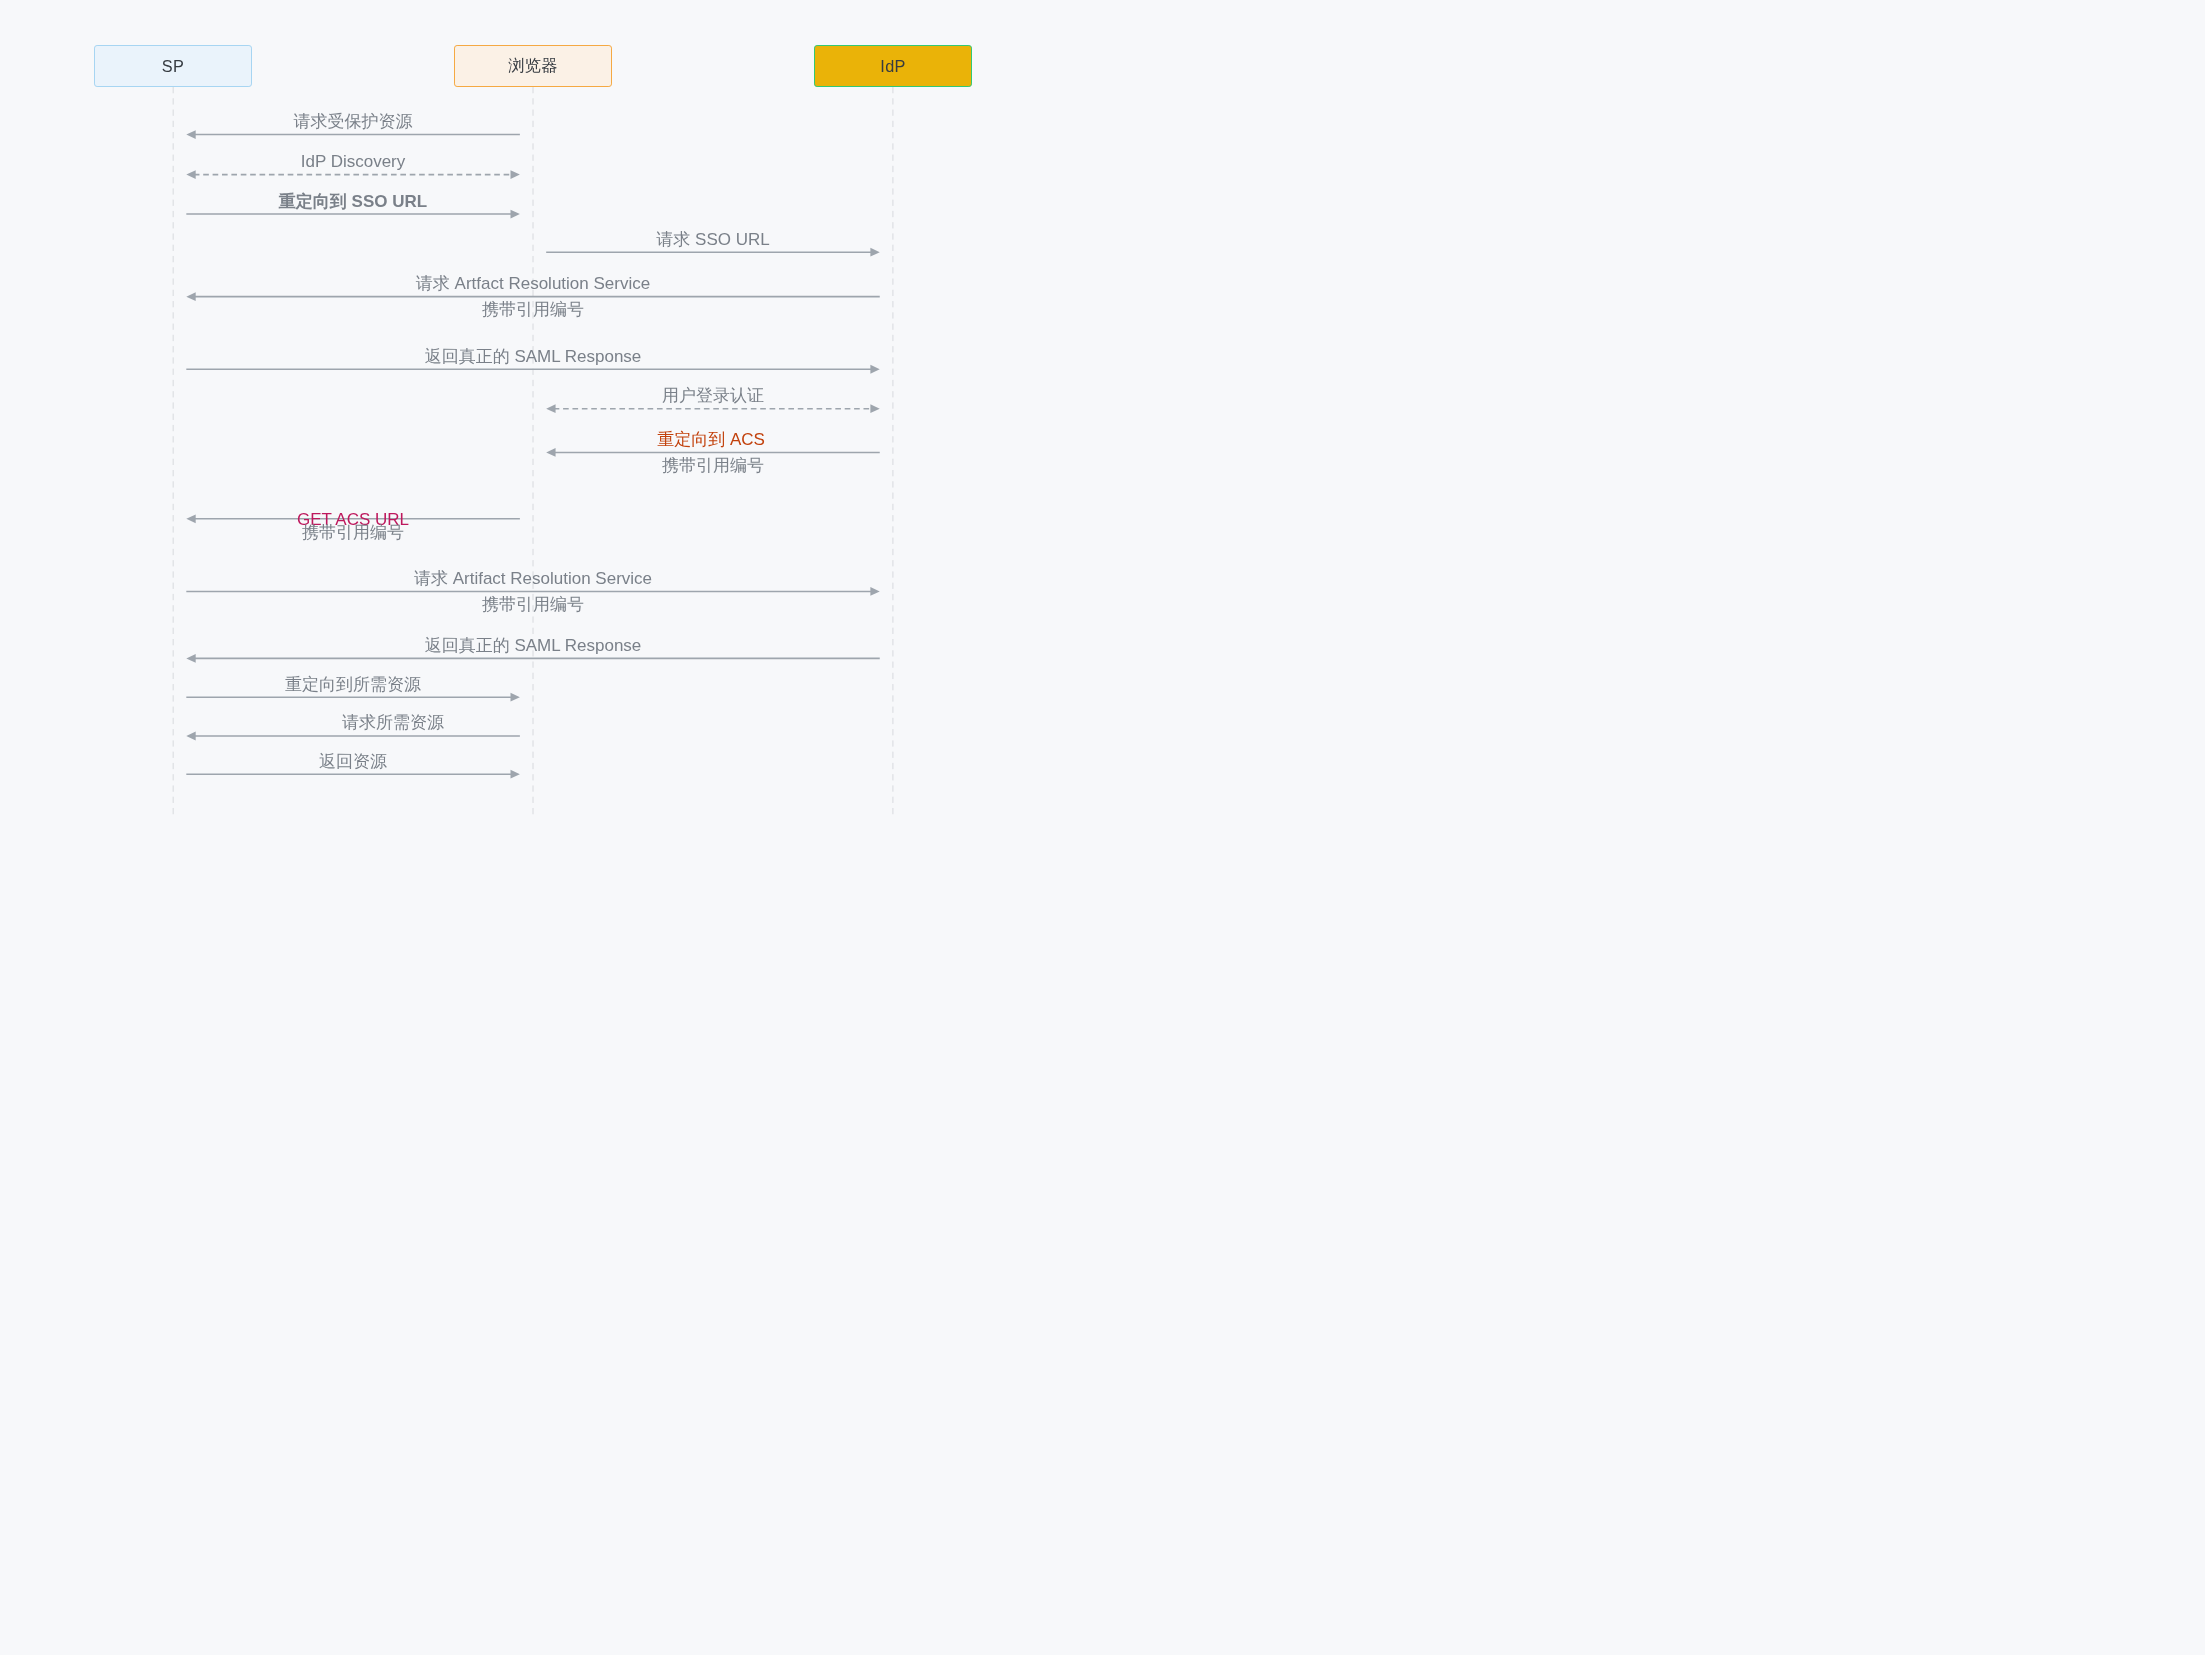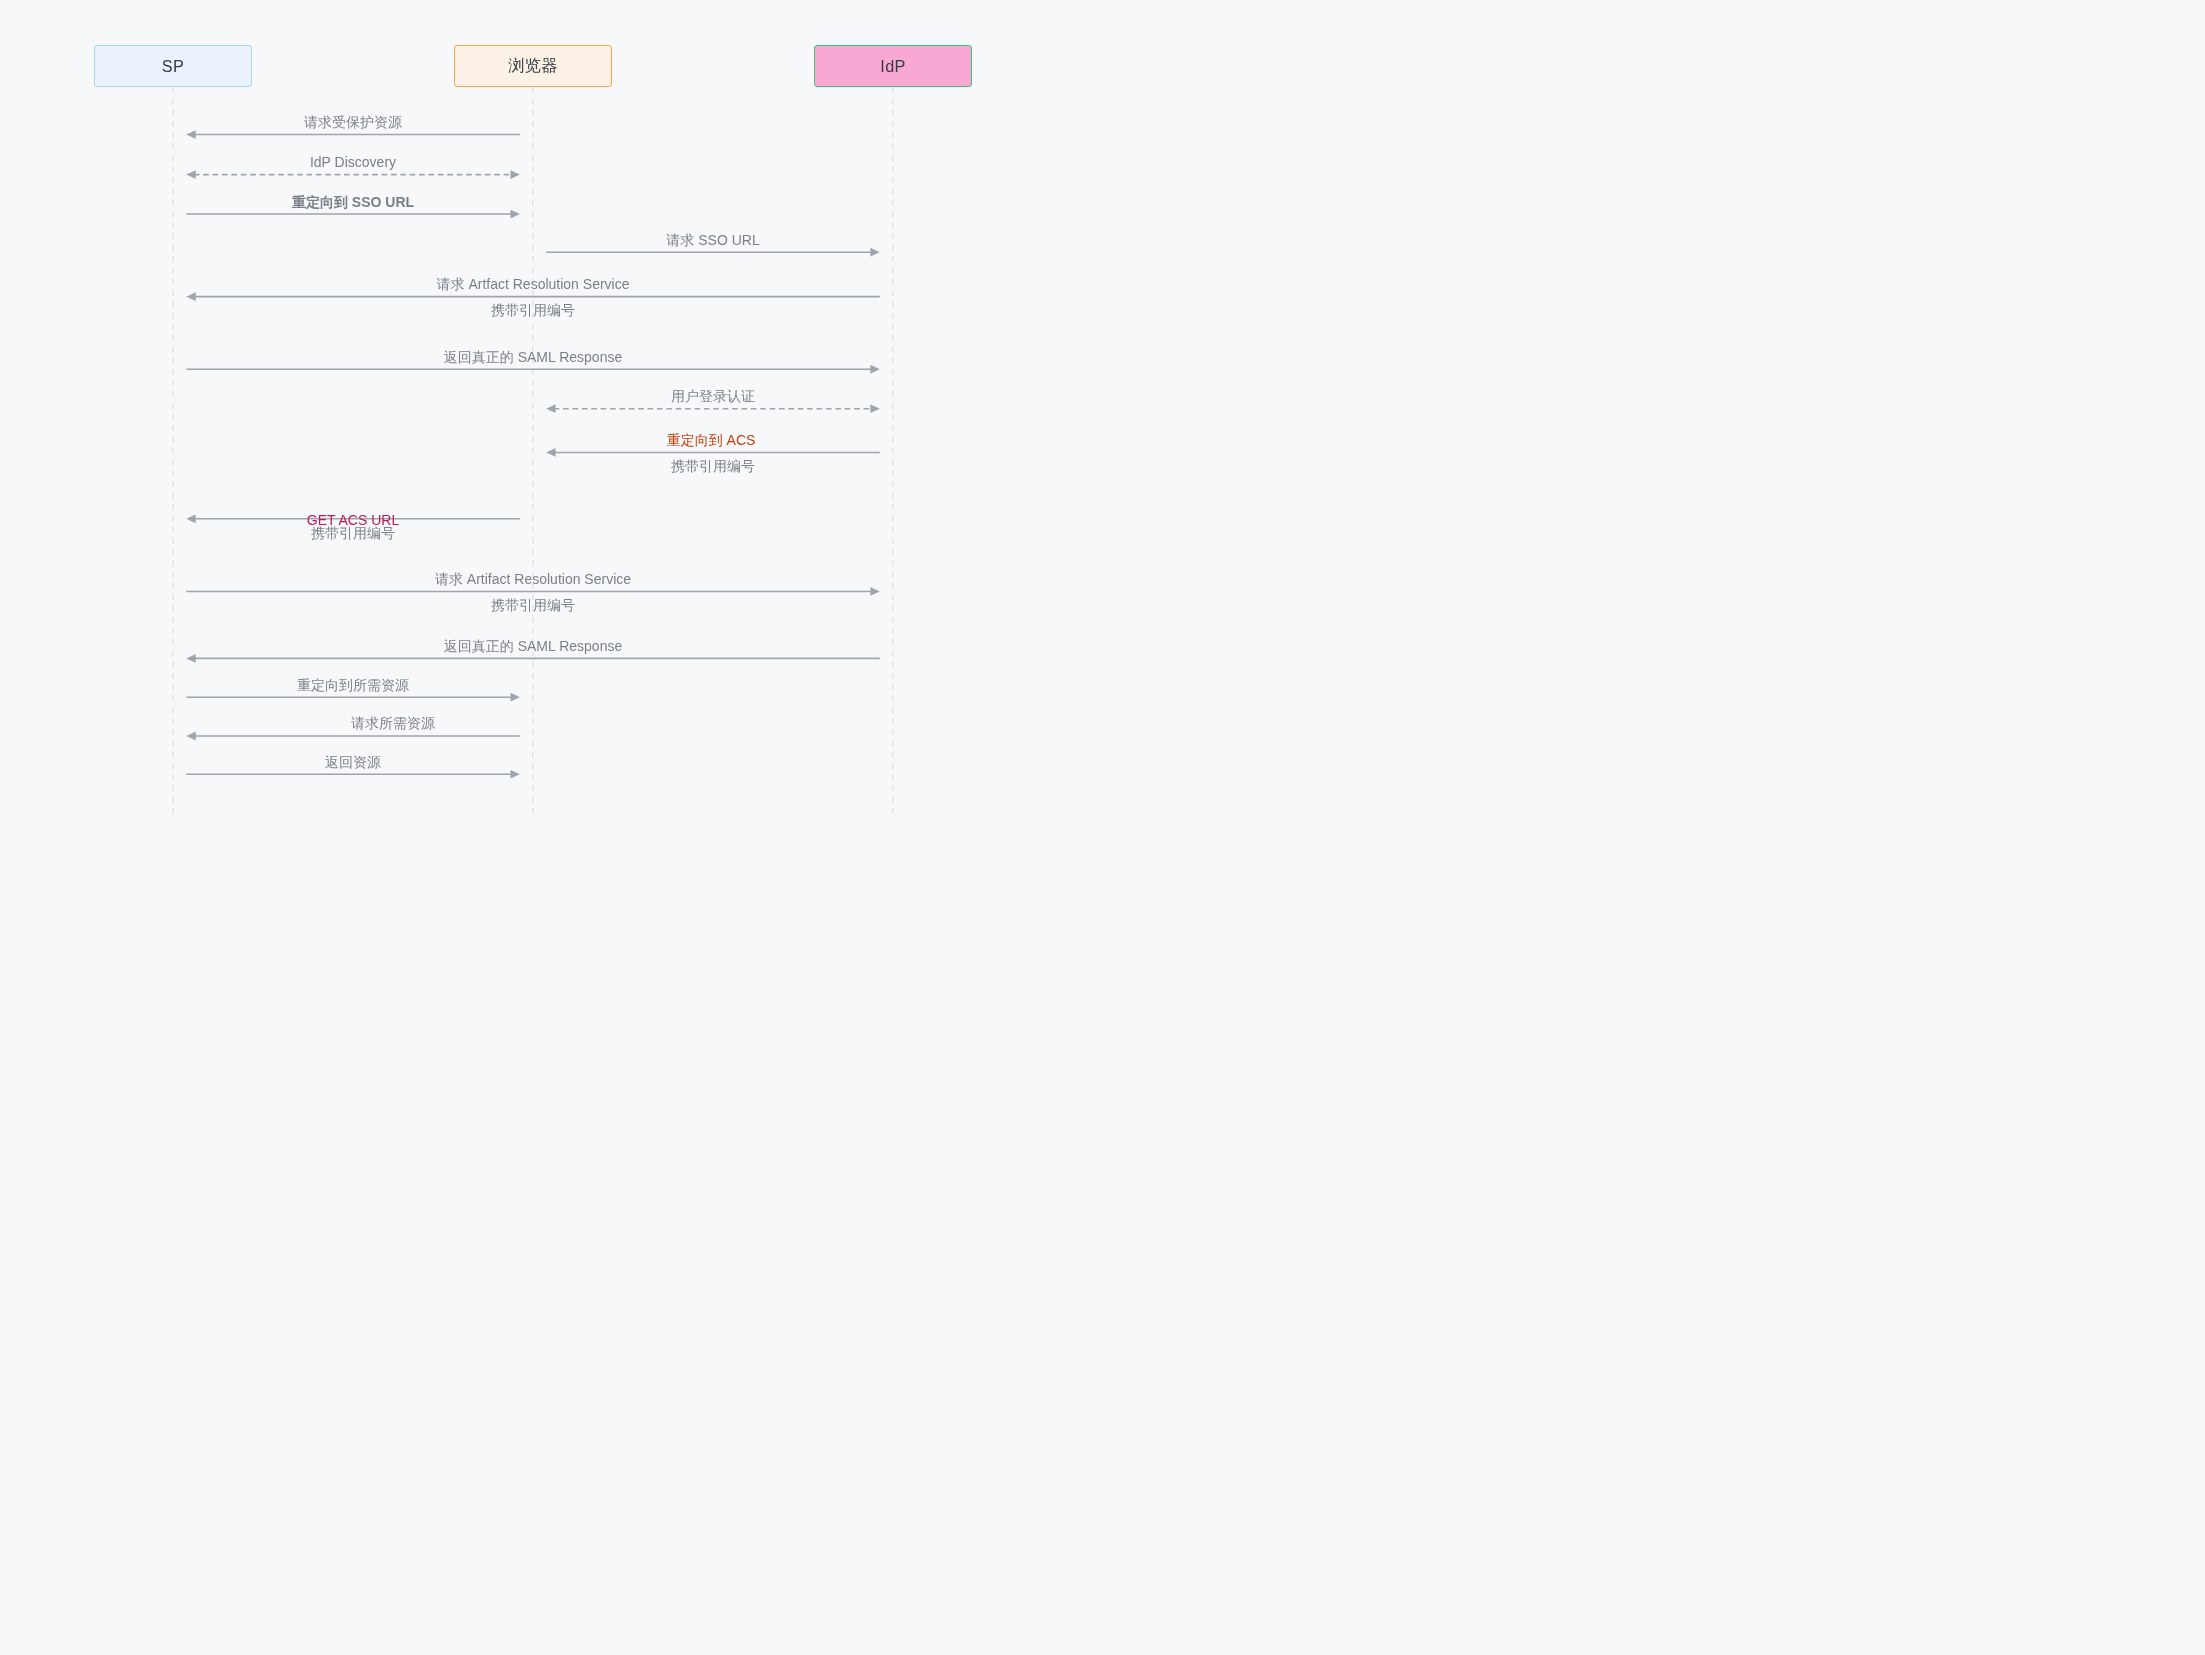--- a/index.html
+++ b/index.html
@@ -36,21 +36,21 @@
     justify-content: center;
     text-align: center;
   }
   .actor span {
     font-size: 16.3px;
     letter-spacing: 0.3px;
   }
   .msg-label {
     position: absolute;
     transform: translate(-50%, -50%);
-    font-size: 14px;
+    font-size: 17px;
     white-space: nowrap;
     line-height: 1.2;
   }
 </style>
 </head>
 <body style="background: rgb(247, 248, 250);">
 
 <div class="stage">
   <svg id="diagram-svg" width="1103" height="828" viewBox="0 0 1762 1323">
       <line x1="276.5" x2="276.5" y1="139" y2="1305" stroke="#d5d8dc" stroke-width="1.5" stroke-dasharray="10 8"></line>
@@ -87,21 +87,21 @@
       <line x1="297.5" x2="818.5" y1="1237" y2="1237" stroke="#9ea5ad" stroke-width="2.5"></line>
       <polygon points="830.5,1237 815.5,1230 815.5,1244" fill="#9ea5ad"></polygon>
     </svg>
 
   <div class="actor" style="left: 94px; background: rgb(234, 243, 251); border-color: rgb(167, 213, 242);">
     <span style="color: rgb(54, 59, 65);">SP</span>
   </div>
   <div class="actor" style="left: 454px; background: rgb(251, 241, 230); border-color: rgb(245, 169, 67);">
     <span style="color: rgb(54, 59, 65);">浏览器</span>
   </div>
-  <div class="actor" style="left: 814px; background: #f9a8d4; border-color: rgb(52, 200, 116);">
+  <div class="actor" style="left: 814px; background: #eab308; border-color: rgb(52, 200, 116);">
     <span style="color: rgb(54, 59, 65);">IdP</span>
   </div>
 
   <div id="labels">
       <div class="msg-label" style="left: 353px; top: 122px; color: rgb(122, 128, 137);">请求受保护资源</div>
       <div class="msg-label" style="left: 353px; top: 162px; color: rgb(122, 128, 137);">IdP Discovery</div>
       <div class="msg-label" style="left: 353px; top: 202px; color: rgb(122, 128, 137); font-weight: bold;">重定向到 SSO URL</div>
       <div class="msg-label" style="left: 713px; top: 240px; color: rgb(122, 128, 137);">请求 SSO URL</div>
       <div class="msg-label" style="left: 533px; top: 284px; color: rgb(122, 128, 137);">请求 Artfact Resolution Service</div>
       <div class="msg-label" style="left: 533px; top: 310px; color: rgb(122, 128, 137);">携带引用编号</div>

